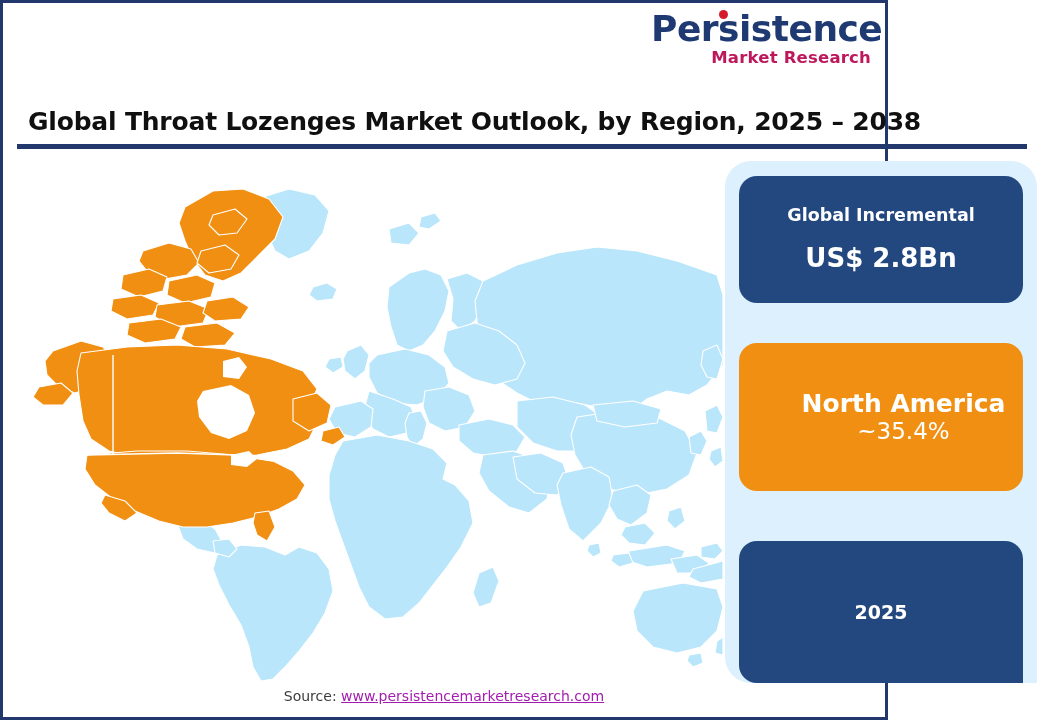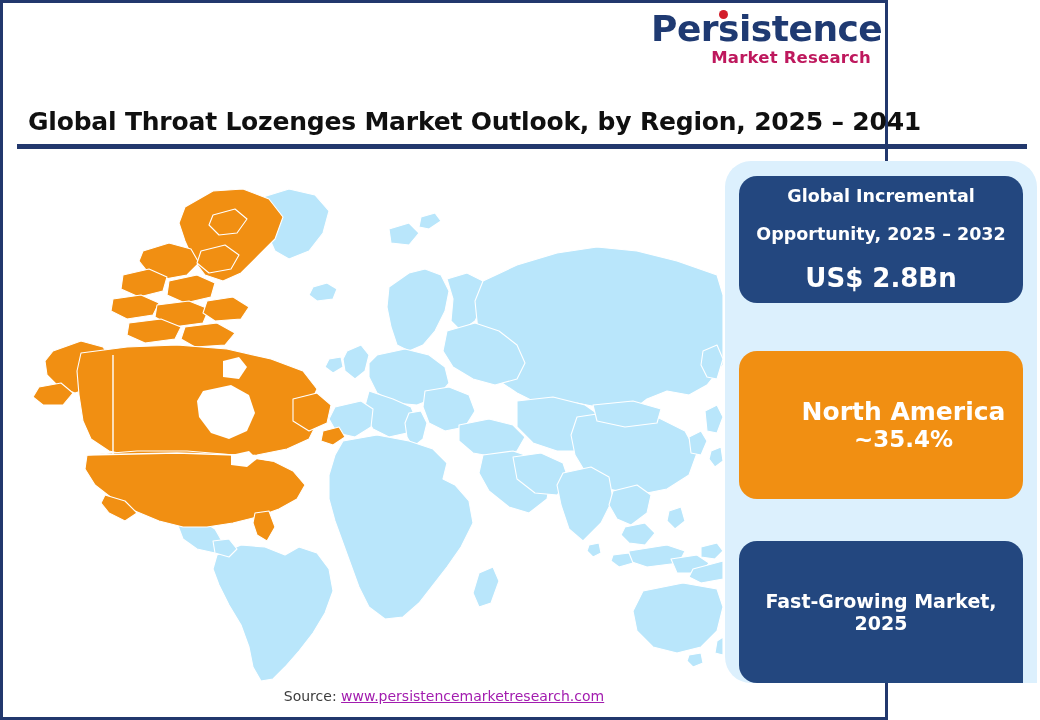--- a/index.html
+++ b/index.html
@@ -95,26 +95,26 @@
     font-family:"DejaVu Sans", sans-serif;
     display:flex;
     flex-direction:column;
     align-items:center;
     justify-content:center;
   }
   .card-navy{background:#23477f;}
   .card-orange{background:#f18f12;}
 
   #card-1{top:15px;height:127px;gap:18px;}
-  #card-2{top:190px;height:148px;padding-left:45px;}
+  #card-2{top:182px;height:148px;padding-left:45px;}
   #card-3{top:380px;height:142px;border-radius:18px 18px 0 18px;}
 
   .c-line{line-height:1.18;}
   .c-sm{font-size:17.5px;font-weight:bold;}
-  .c-lg{font-size:23px;font-weight:bold;}
+  .c-lg{font-size:23px;font-weight:normal;}
   .c-xl{font-size:26px;font-weight:bold;}
   .c-md{font-size:19px;font-weight:bold;}
   .c-big{font-size:25px;font-weight:bold;}
 
   
   .source{
     position:absolute;
     left:0;right:0;bottom:13px;
     text-align:center;
     font-family:"DejaVu Sans", sans-serif;
@@ -132,21 +132,21 @@
 <div class="frame">
 
   <div class="logo-wrap">
     <div class="logo-main">
       <span>Persistence</span>
       <span class="logo-dot"></span>
     </div>
     <div class="logo-sub">Market Research</div>
   </div>
 
-  <div class="title">Global Throat Lozenges Market Outlook, by Region, 2025 – 2041</div>
+  <div class="title">Global Throat Lozenges Market Outlook, by Region, 2025 – 2038</div>
   <div class="title-rule"></div>
 
   <div class="map-area">
     <svg width="706" height="528" viewBox="0 0 706 528" xmlns="http://www.w3.org/2000/svg">
       <g stroke="#ffffff" stroke-width="1.1" stroke-linejoin="round">
 
         <g fill="#b9e6fb">
 
           <path d="M246,42 L272,34 L298,40 L312,56 L306,78 L292,96 L272,104 L258,96 L250,78 L244,60 Z"></path>
 
@@ -290,31 +290,29 @@
         </g>
 
       </g>
     </svg>
   </div>
 
   <div class="panel">
 
     <div class="card card-navy" id="card-1">
       <div class="c-line c-sm">Global Incremental</div>
-      <div class="c-line c-sm">Opportunity, 2025 – 2032</div>
       <div class="c-line c-xl">US$ 2.8Bn</div>
     </div>
 
     <div class="card card-orange" id="card-2">
       <div class="c-line c-big">North America</div>
       <div class="c-line c-lg">~35.4%</div>
     </div>
 
     <div class="card card-navy" id="card-3">
-      <div class="c-line c-md">Fast-Growing Market,</div>
       <div class="c-line c-md">2025</div>
     </div>
 
   </div>
 
   <div class="source">
     <span>Source:</span>
     <a href="#">www.persistencemarketresearch.com</a>
   </div>
 

